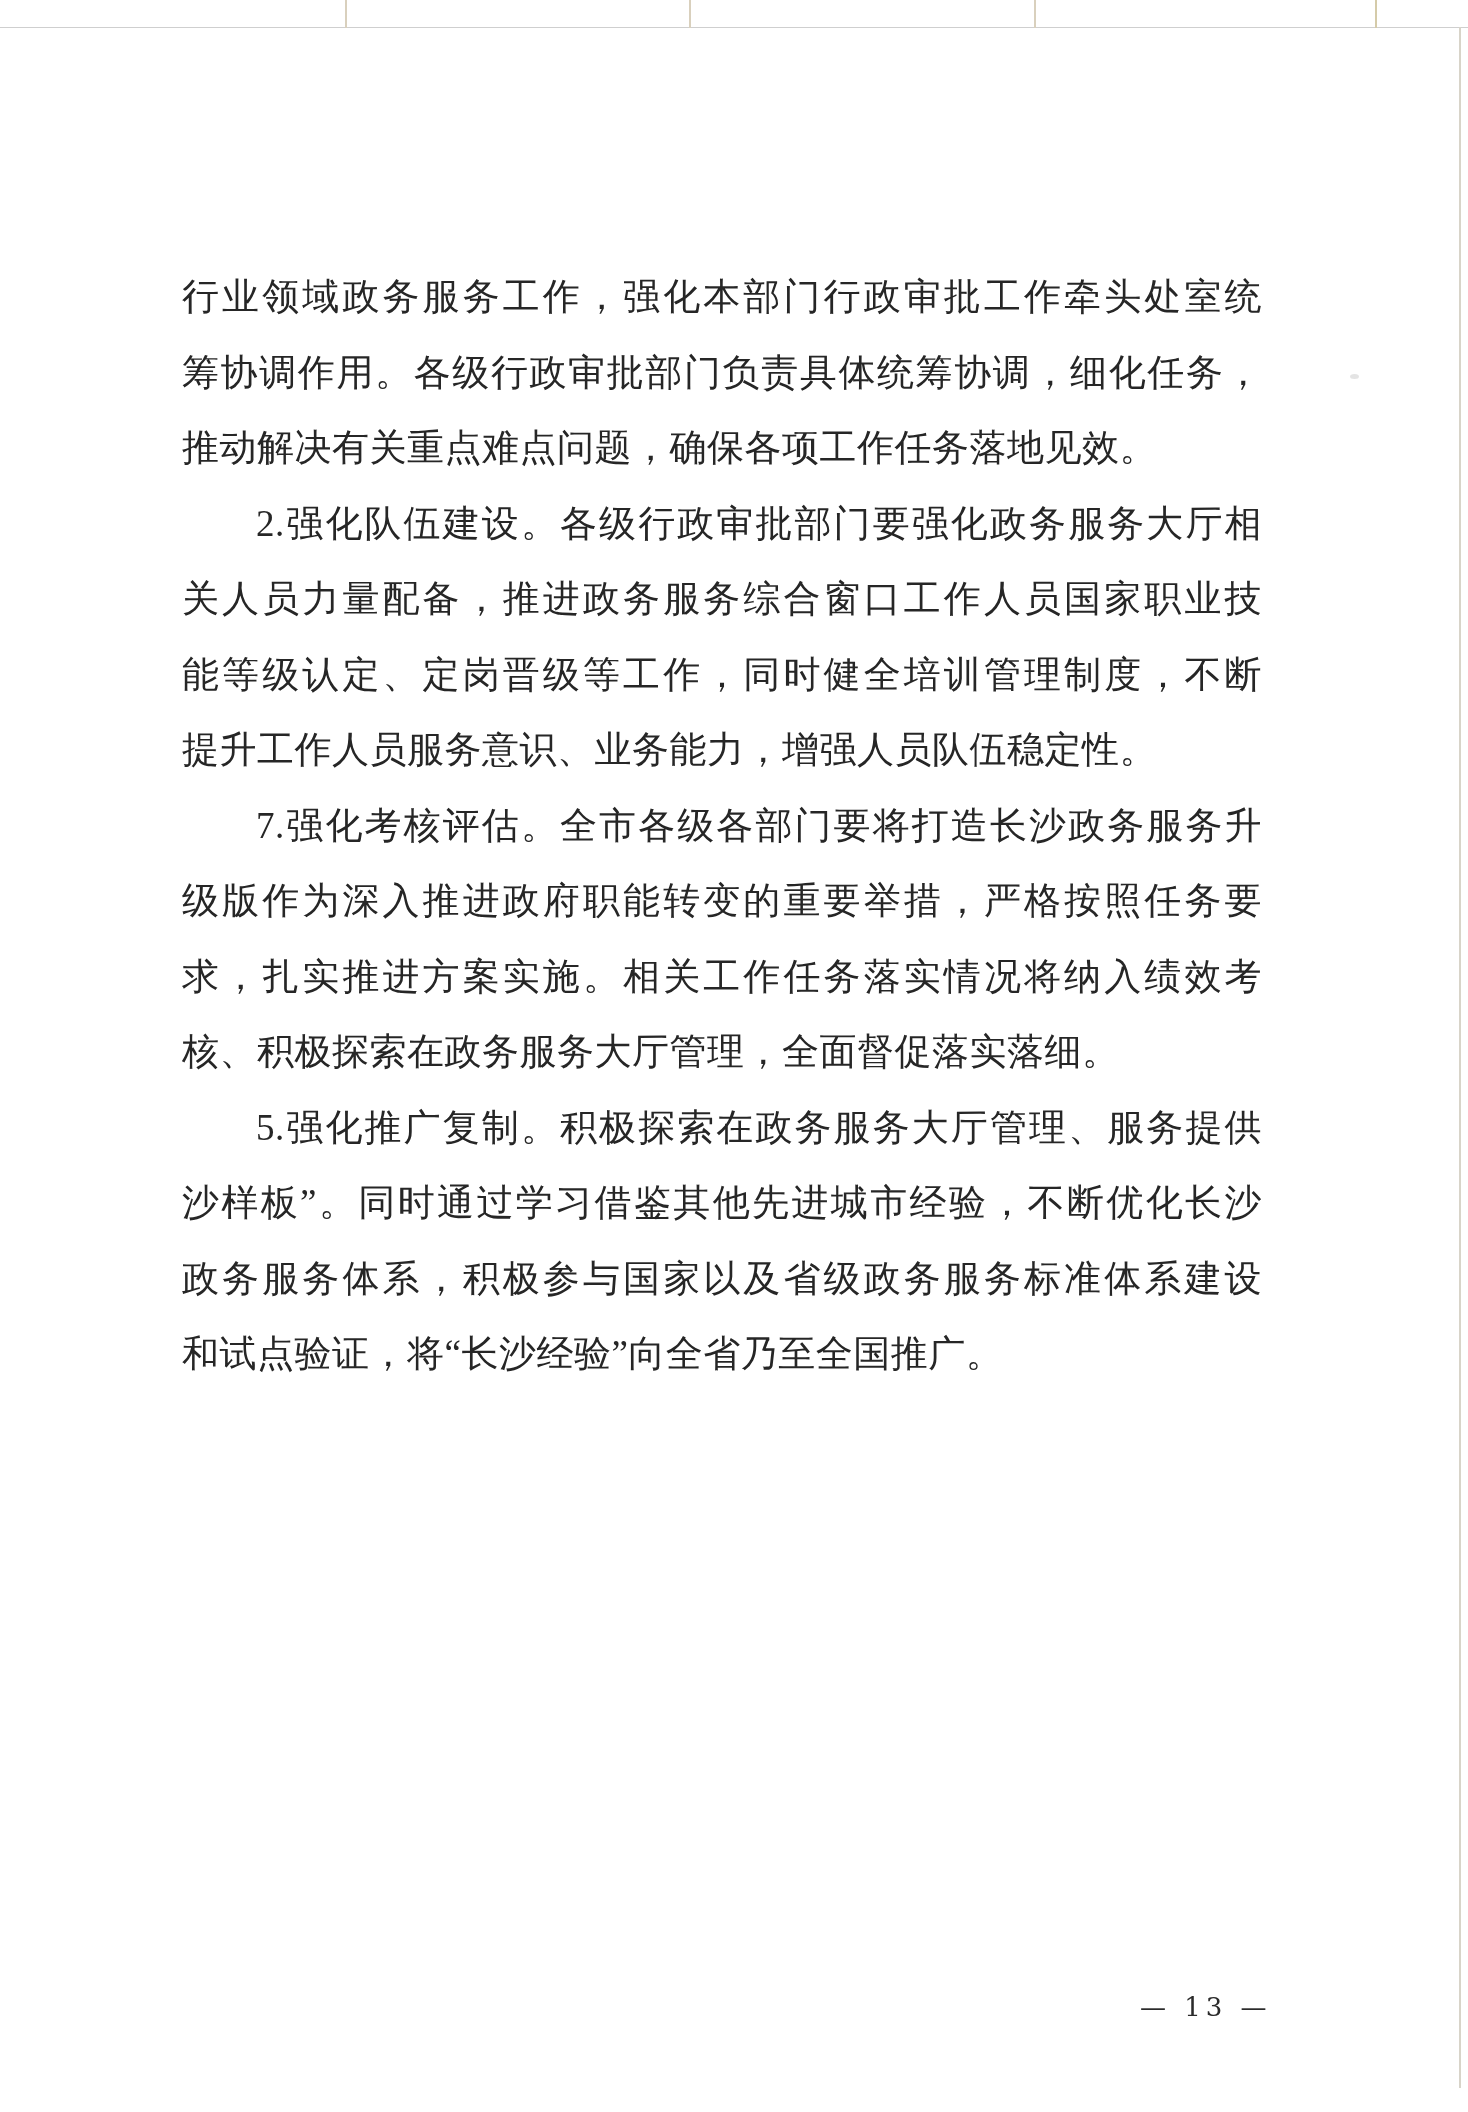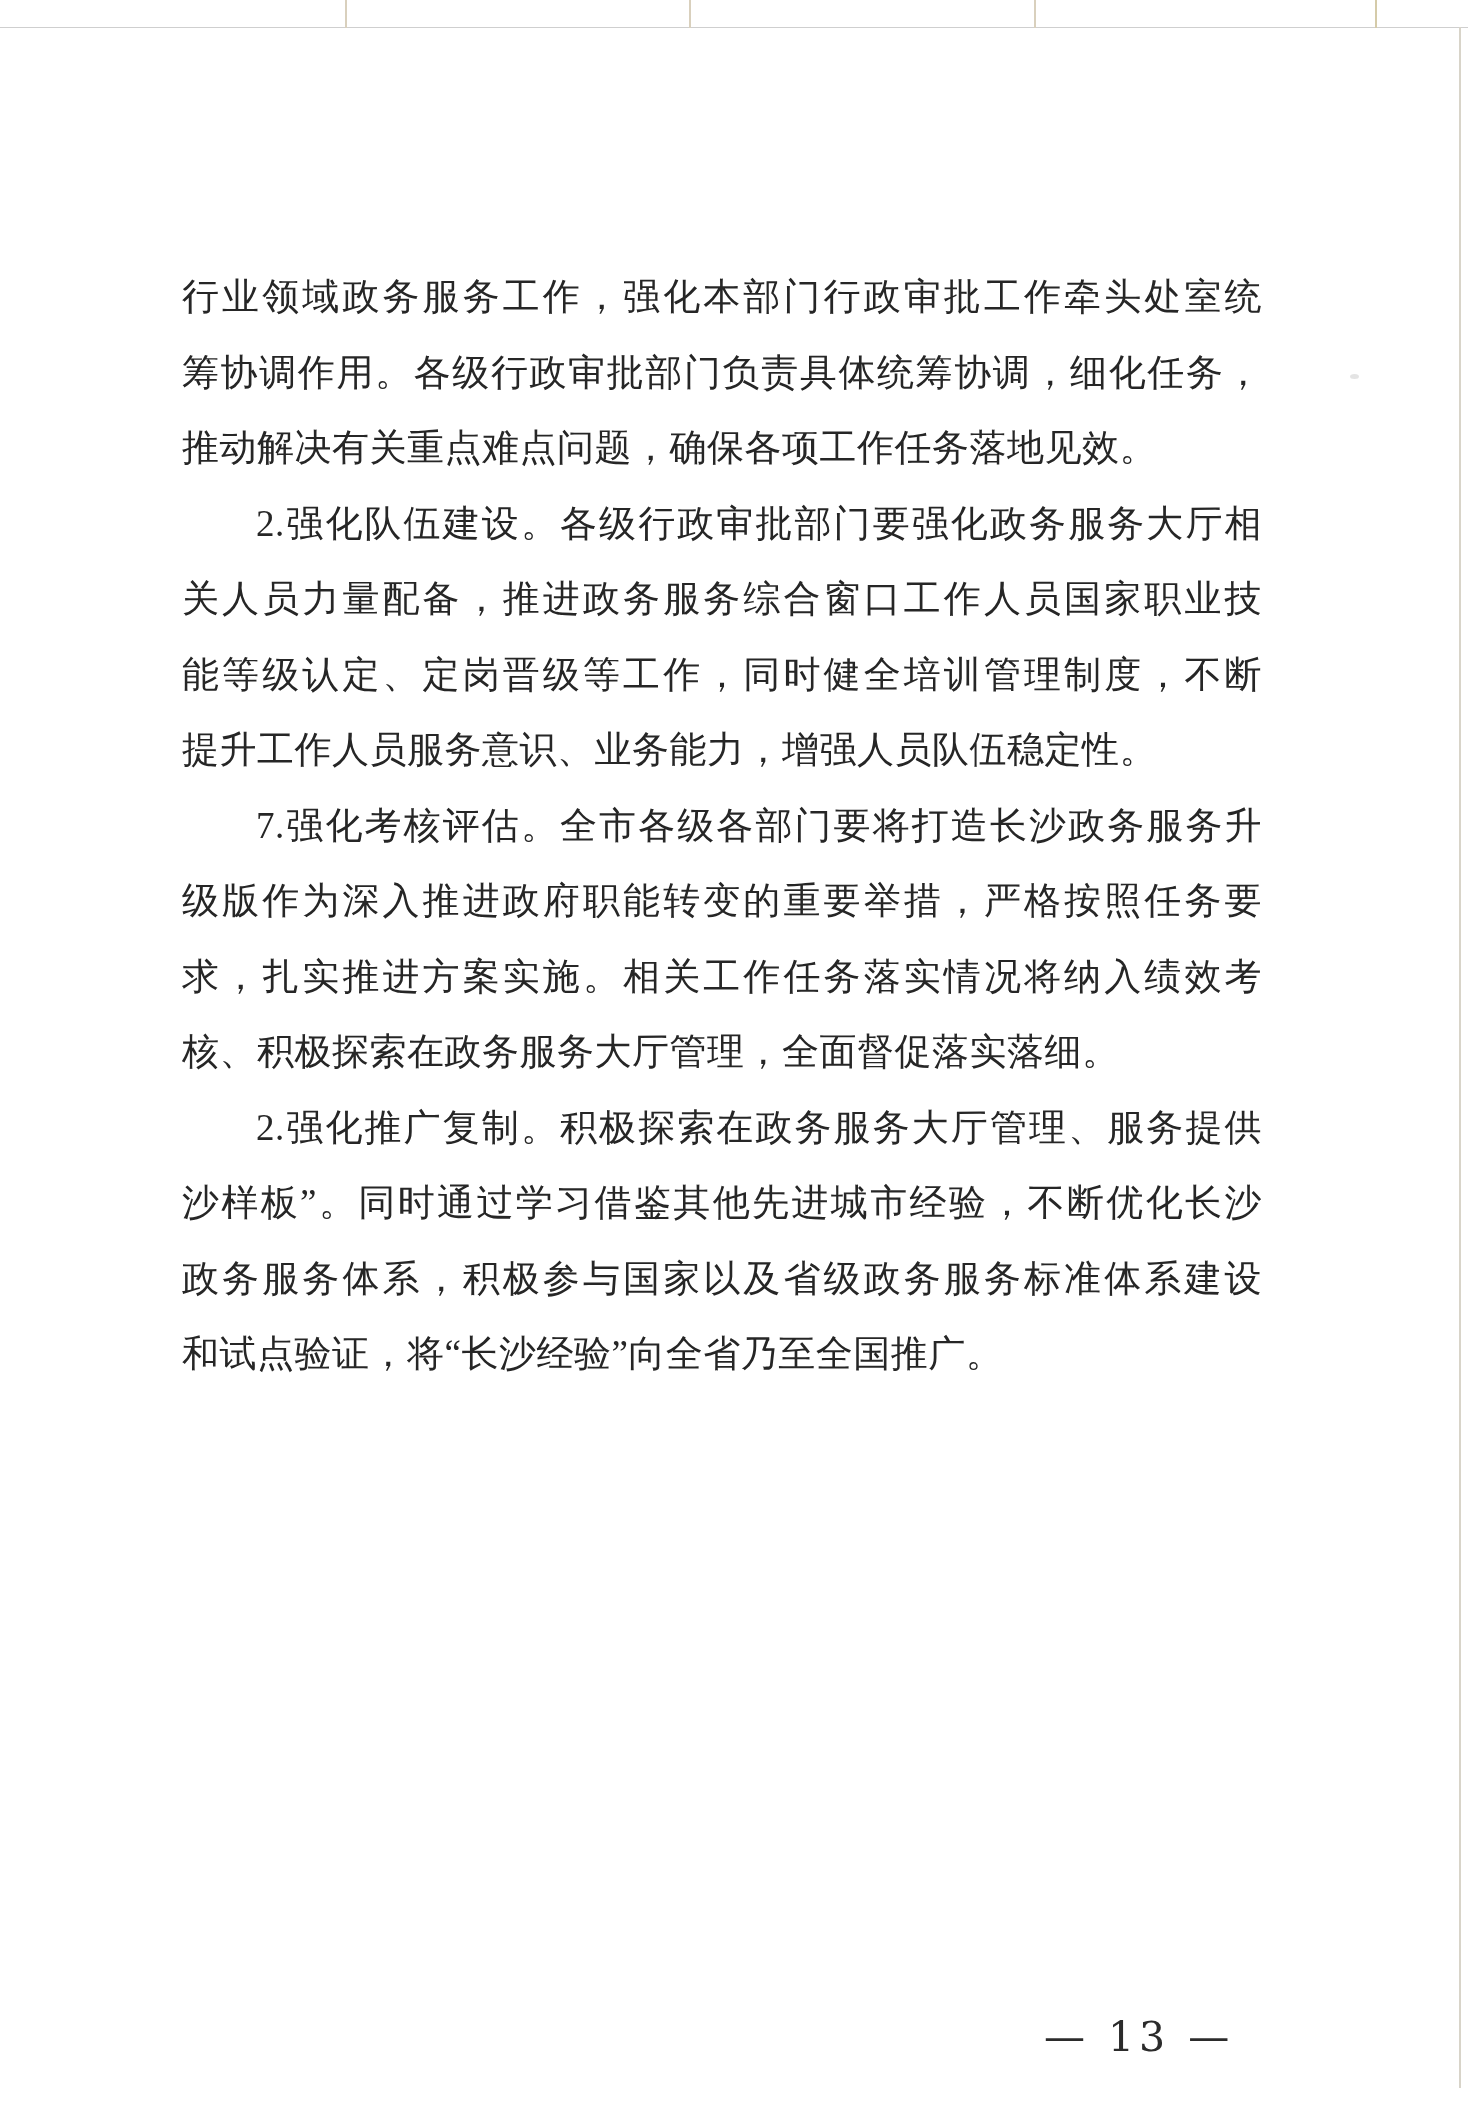--- a/index.html
+++ b/index.html
@@ -69,28 +69,27 @@
   .line.end {
     text-align: center;
     text-align-last: left;
   }
   .line.indent {
     text-indent: 74px;
   }
   
   .footer-page-number {
     position: absolute;
-    left: 1044px;
+    left: 1140px;
     top: 1992px;
     font-family: "DejaVu Serif", "Liberation Serif", serif;
-    font-size: 41px;
+    font-size: 26px;
     color: #2b2b2b;
     letter-spacing: 5px;
     white-space: nowrap;
-    margin-top: 21px;
   }
 </style>
 </head>
 <body>
 
 <div id="page">
 
   <div class="scan-top-line"></div>
   <div class="crease-tick tick-1"></div>
   <div class="crease-tick tick-2"></div>
@@ -104,21 +103,21 @@
     <div class="line fill">筹协调作用。各级行政审批部门负责具体统筹协调，细化任务，</div>
     <div class="line end">推动解决有关重点难点问题，确保各项工作任务落地见效。</div>
     <div class="line fill indent">2.强化队伍建设。各级行政审批部门要强化政务服务大厅相</div>
     <div class="line fill">关人员力量配备，推进政务服务综合窗口工作人员国家职业技</div>
     <div class="line fill">能等级认定、定岗晋级等工作，同时健全培训管理制度，不断</div>
     <div class="line end">提升工作人员服务意识、业务能力，增强人员队伍稳定性。</div>
     <div class="line fill indent">7.强化考核评估。全市各级各部门要将打造长沙政务服务升</div>
     <div class="line fill">级版作为深入推进政府职能转变的重要举措，严格按照任务要</div>
     <div class="line fill">求，扎实推进方案实施。相关工作任务落实情况将纳入绩效考</div>
     <div class="line end">核、积极探索在政务服务大厅管理，全面督促落实落细。</div>
-    <div class="line fill indent">2.强化推广复制。积极探索在政务服务大厅管理、服务提供</div>
+    <div class="line fill indent">5.强化推广复制。积极探索在政务服务大厅管理、服务提供</div>
     <div class="line fill">沙样板”。同时通过学习借鉴其他先进城市经验，不断优化长沙</div>
     <div class="line fill">政务服务体系，积极参与国家以及省级政务服务标准体系建设</div>
     <div class="line end">和试点验证，将“长沙经验”向全省乃至全国推广。</div>
   </div>
 
   <div class="footer-page-number">— 13 —</div>
 
 </div>
 
 </body></html>

